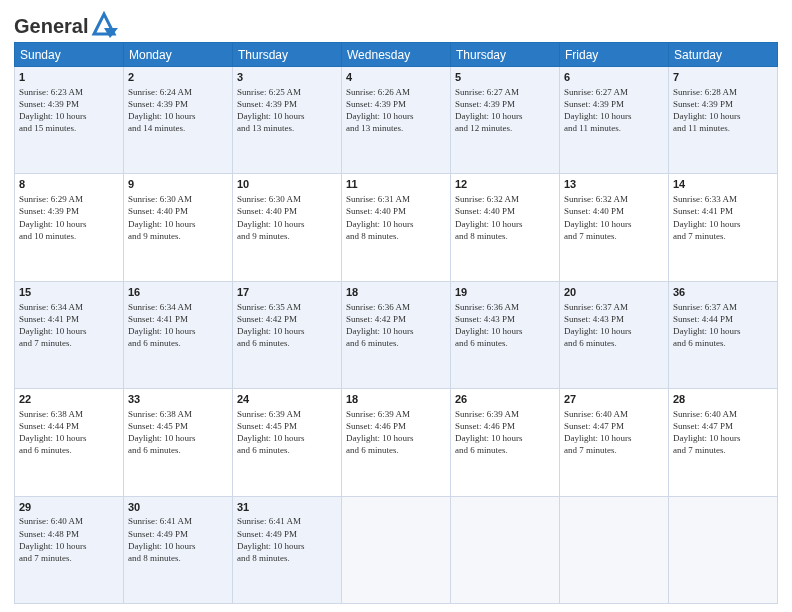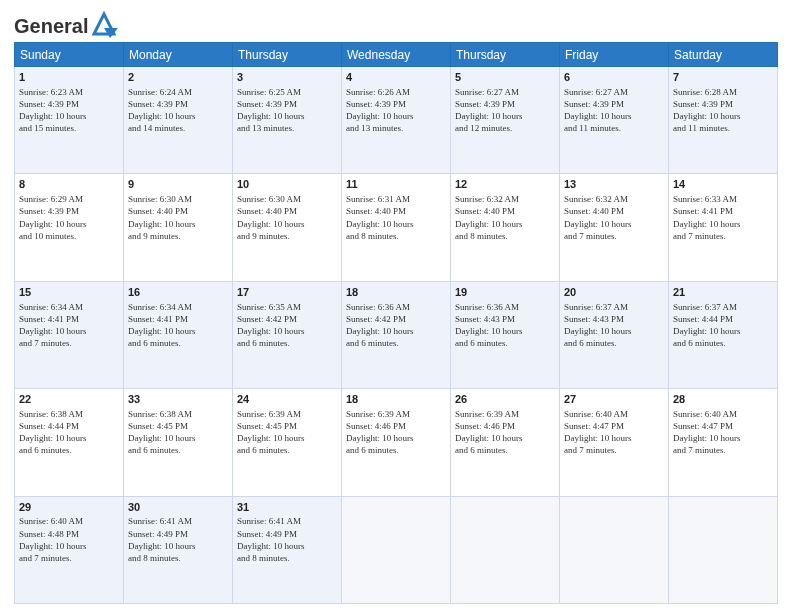--- a/index.html
+++ b/index.html
@@ -216,21 +216,21 @@
           </td>
           <td>
             <span class="day-num">19</span>
             <div class="day-info">Sunrise: 6:36 AM<br>Sunset: 4:43 PM<br>Daylight: 10 hours<br>and 6 minutes.</div>
           </td>
           <td>
             <span class="day-num">20</span>
             <div class="day-info">Sunrise: 6:37 AM<br>Sunset: 4:43 PM<br>Daylight: 10 hours<br>and 6 minutes.</div>
           </td>
           <td>
-            <span class="day-num">21</span>
+            <span class="day-num">36</span>
             <div class="day-info">Sunrise: 6:37 AM<br>Sunset: 4:44 PM<br>Daylight: 10 hours<br>and 6 minutes.</div>
           </td>
         </tr>
         <tr>
           <td>
             <span class="day-num">22</span>
             <div class="day-info">Sunrise: 6:38 AM<br>Sunset: 4:44 PM<br>Daylight: 10 hours<br>and 6 minutes.</div>
           </td>
           <td>
             <span class="day-num">33</span>

